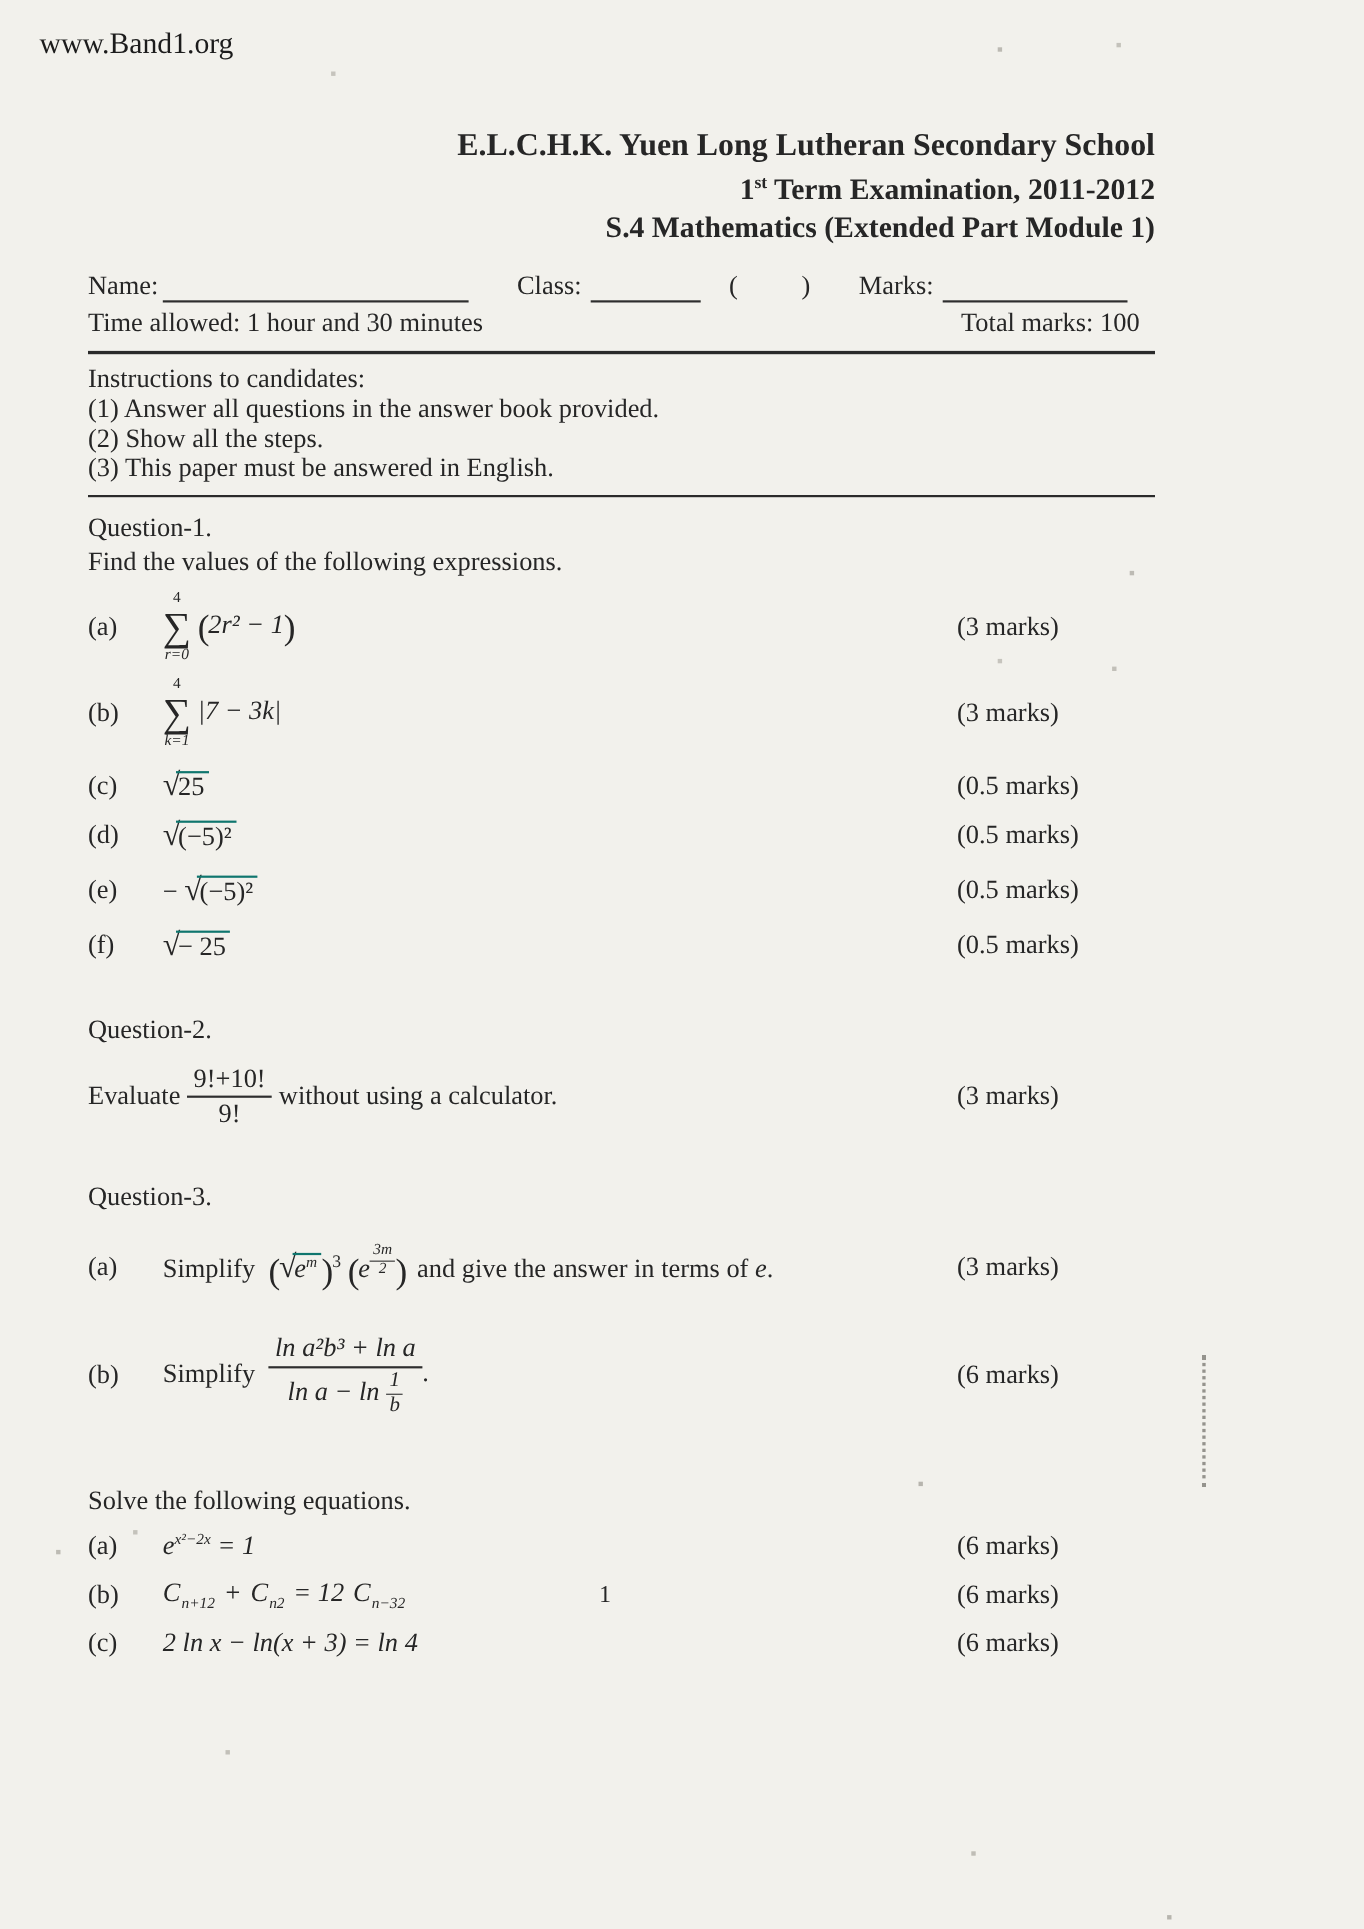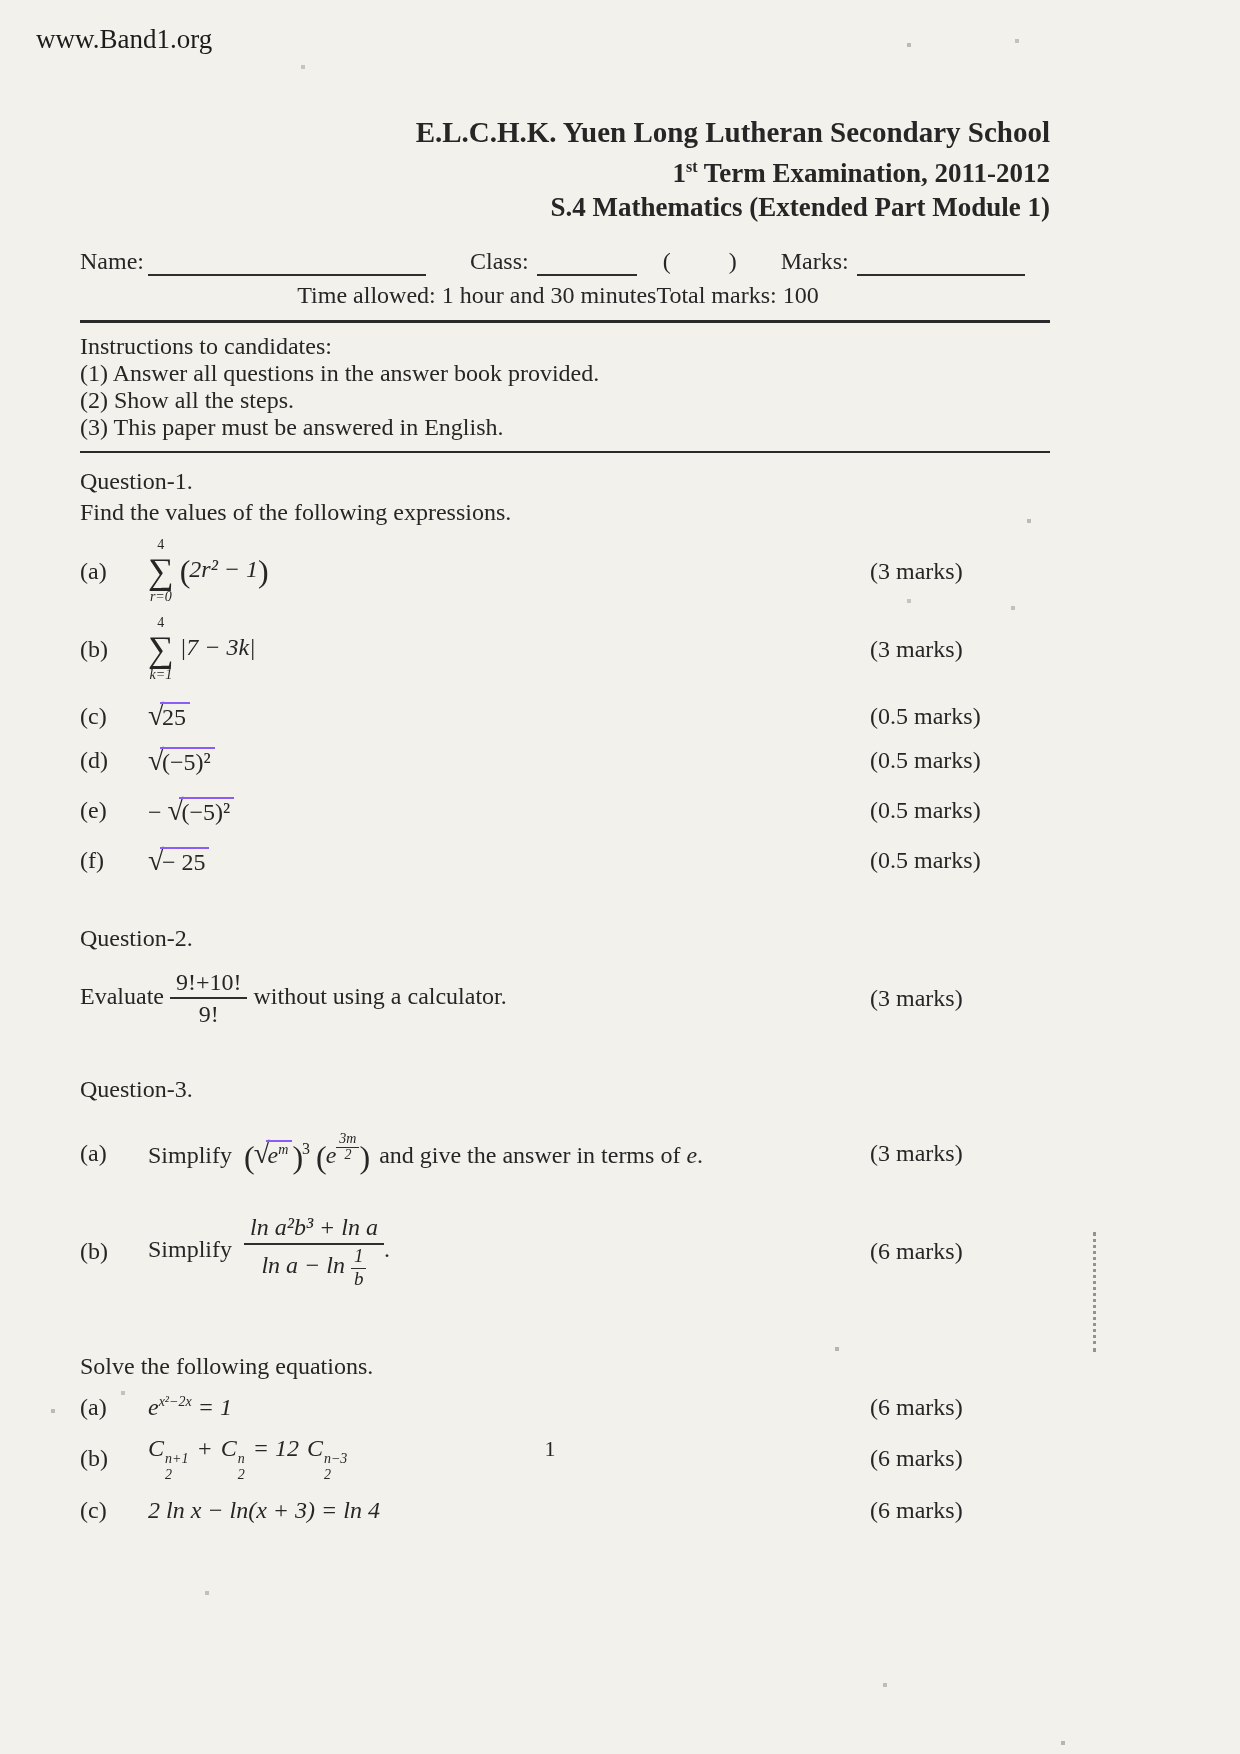--- a/index.html
+++ b/index.html
@@ -16,42 +16,42 @@
   .irow1{display:flex;align-items:flex-end;margin-top:18px;height:34px}
   .lbl{line-height:30px;white-space:nowrap}
   .blank{border-bottom:2px solid #2e2e2e;height:30px;display:inline-block}
   .b-name{width:278px;margin-left:4px}
   .lbl-class{margin-left:44px}
   .b-class{width:100px;margin-left:8px}
   .p-open{margin-left:26px}
   .p-close{margin-left:58px}
   .lbl-marks{margin-left:44px}
   .b-marks{width:168px;margin-left:8px}
-  .irow2{display:flex;justify-content:center;margin-top:4px;line-height:30px}
+  .irow2{display:flex;justify-content:space-between;margin-top:4px;line-height:30px}
   .total{margin-right:14px}
   .rule1{border-top:3px solid #2a2a2a;margin-top:10px}
   .rule2{border-top:2px solid #2a2a2a;margin-top:10px}
   .instructions{margin-top:10px;line-height:27px}
   .qsec{margin-top:14px}
   .qsec-gap{margin-top:46px}
   .qsec-gap2{margin-top:52px}
   .qtitle{line-height:29px}
   .qintro{line-height:29px;margin-top:2px}
   .qrow{display:grid;grid-template-columns:68px 1fr 180px;align-items:center}
   .pmarks{justify-self:start;white-space:nowrap}
   .pexpr{justify-self:start}
   .math{font-style:italic}
   .sigma-block{display:inline-flex;flex-direction:column;align-items:center;
                vertical-align:middle;line-height:1;margin-right:6px}
   .sigma-block .lim{font-size:14px;line-height:1.15}
   .sigma-block .sg{font-size:36px;line-height:1}
   .bigp{font-size:32px;vertical-align:-5px;letter-spacing:-1px}
   .sqrt{white-space:nowrap}
   .rad{font-size:29px}
-  .radicand{border-top:2px solid #8b5cf6;padding:0 4px 0 2px;margin-left:-4px}
+  .radicand{border-top:2px solid #0f766e;padding:0 4px 0 2px;margin-left:-4px}
   sup{font-size:14px}
   .expo-big{font-size:16px}
   .frac{display:inline-flex;flex-direction:column;align-items:center;
         vertical-align:middle;text-align:left;line-height:1.2}
   .frac .fn{padding:0 6px 1px;border-bottom:2px solid #2e2e2e}
   .frac .fd{padding:1px 6px 0}
   .frac.mid{font-size:19px;line-height:1.1;vertical-align:middle}
   .frac.mid .fn{border-bottom-width:1.5px;padding:0 3px 1px}
   .frac.mid .fd{padding:0 3px}
   .frac.small{font-size:14px;line-height:1.05}
@@ -59,21 +59,21 @@
   .frac.small .fd{padding:0 3px}
   .supfrac{display:inline-block;vertical-align:10px}
   .row-sigma{margin-top:10px;min-height:64px}
   .row-c{margin-top:14px}.row-d{margin-top:8px}.row-e{margin-top:14px}.row-f{margin-top:14px}
   .row-evaluate{margin-top:14px;min-height:62px}
   .row-qa{margin-top:16px;min-height:66px}
   .row-qb{margin-top:16px;min-height:98px}
   .row-solve{margin-top:8px;min-height:36px}
   .lead{margin-right:12px}
   .tail{margin-left:10px}
-  .ss{display:inline-flex;flex-direction:column;font-size:14px;line-height:1.15;
+  .ss{display:inline-flex;flex-direction:row;font-size:14px;line-height:1.15;
       vertical-align:-7px;margin-left:1px;font-style:italic}
   .op{margin:0 8px}
   .pageno{position:absolute;top:1436px;left:0;width:1100px;text-align:center;font-size:22px}
   .artifact{position:absolute;left:1093px;top:1232px;height:120px;border-left:3px dotted #95938d}
   .speckles{position:absolute;top:0;left:0;width:2px;height:2px;background:transparent;
     box-shadow:908px 44px 0 1px #bcbab3,1016px 40px 0 1px #c4c2bb,302px 66px 0 1px #c6c4bd,
                1028px 520px 0 1px #bdbbb4,908px 600px 0 1px #c6c4bd,1012px 607px 0 1px #c2c0b9,
                836px 1348px 0 1px #b7b5ae,122px 1392px 0 1px #c4c2bb,52px 1410px 0 1px #bdbbb4,
                206px 1592px 0 1px #c2c0b9,884px 1684px 0 1px #bfbdb6,1062px 1742px 0 1px #b7b5ae}
 </style>

